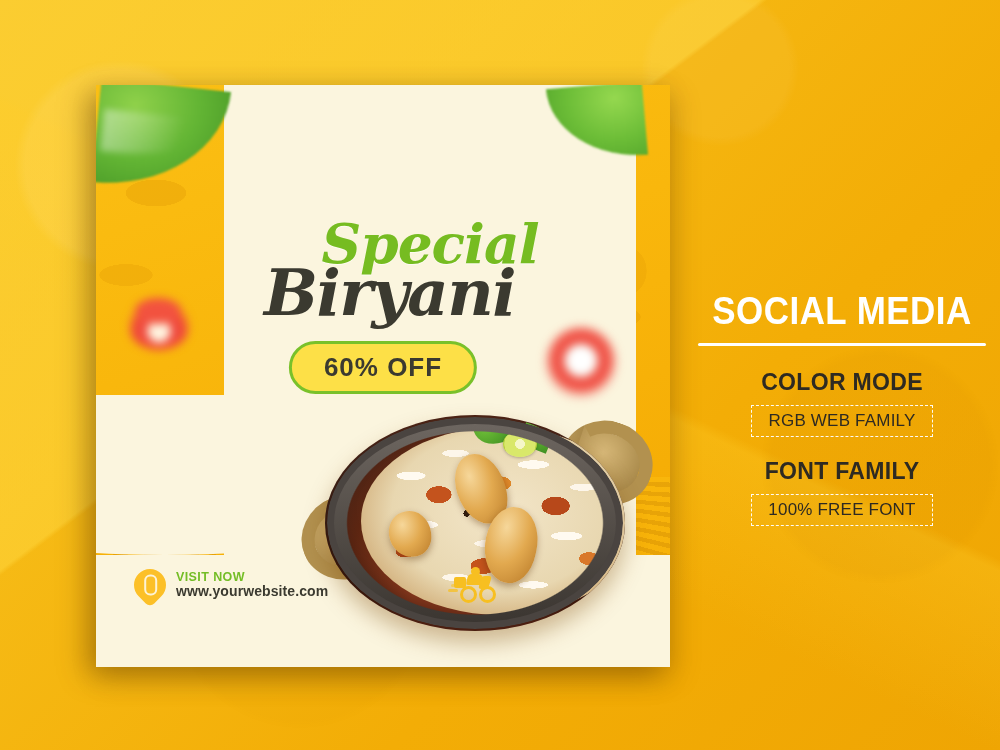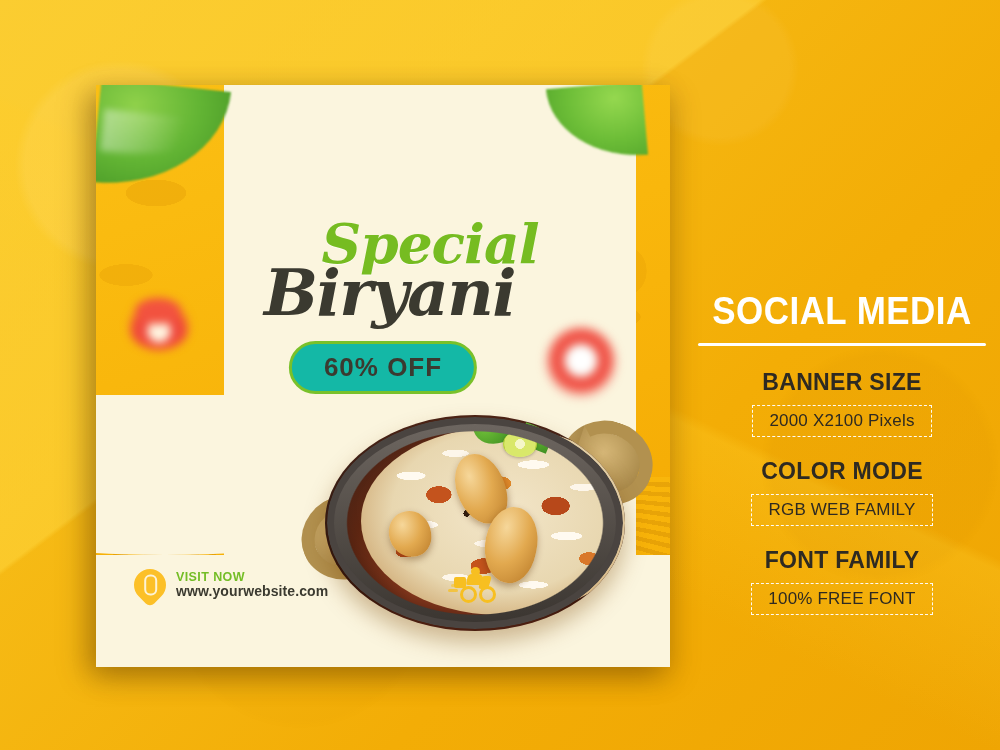--- a/index.html
+++ b/index.html
@@ -89,21 +89,21 @@
     background:radial-gradient(circle at 50% 48%, #ffffff 0 24%, #f5f1e6 25% 30%, #f0564a 32% 56%, rgba(240,86,74,.30) 62%, rgba(240,86,74,0) 100%);}
 
   
   .special{position:absolute;left:128px;top:126px;width:412px;text-align:center;
     font-family:"DejaVu Serif", serif;font-style:italic;font-weight:700;
     font-size:55px;color:#76bc21;letter-spacing:-1px;text-shadow:0 1px 0 rgba(255,255,255,.6);}
   .biryani{position:absolute;left:128px;top:170px;width:331px;text-align:center;
     font-family:"DejaVu Serif", serif;font-style:italic;font-weight:700;
     font-size:64px;color:#3b3a30;letter-spacing:-1.5px;}
   .pill{position:absolute;left:50%;top:256px;transform:translateX(-50%);
-    border:3px solid #79c12a;border-radius:28px;padding:8px 32px;background:#14b8a6;}
+    border:3px solid #79c12a;border-radius:28px;padding:8px 32px;background:#fde047;}
   .pill span{font-family:"Liberation Sans", sans-serif;font-weight:700;font-size:26px;
     color:#3b3a30;letter-spacing:1px;}
 
   
   .bowl-wrap{position:absolute;left:205px;top:322px;width:348px;height:235px;}
   .handle{position:absolute;width:66px;height:58px;border-radius:50%;
     border:13px solid #b2914f;
     background:radial-gradient(circle at 40% 35%, #d7b878, #9c7c3d);}
   .handle.left{left:0;top:88px;transform:rotate(-22deg);border-right-color:transparent;}
   .handle.right{right:-4px;top:14px;transform:rotate(18deg);border-left-color:transparent;}
@@ -266,24 +266,20 @@
         </div>
       </div>
 
     </div>
   </div>
 
   <div id="panel">
     <div class="p-title">SOCIAL MEDIA</div>
     <div class="p-rule"></div>
 
-    <div class="p-block">
-      <div class="p-head">BANNER SIZE</div>
-      <div class="p-box">2000 X2100 Pixels</div>
-    </div>
 
     <div class="p-block">
       <div class="p-head">COLOR MODE</div>
       <div class="p-box">RGB WEB FAMILY</div>
     </div>
 
     <div class="p-block">
       <div class="p-head">FONT FAMILY</div>
       <div class="p-box">100% FREE FONT</div>
     </div>

